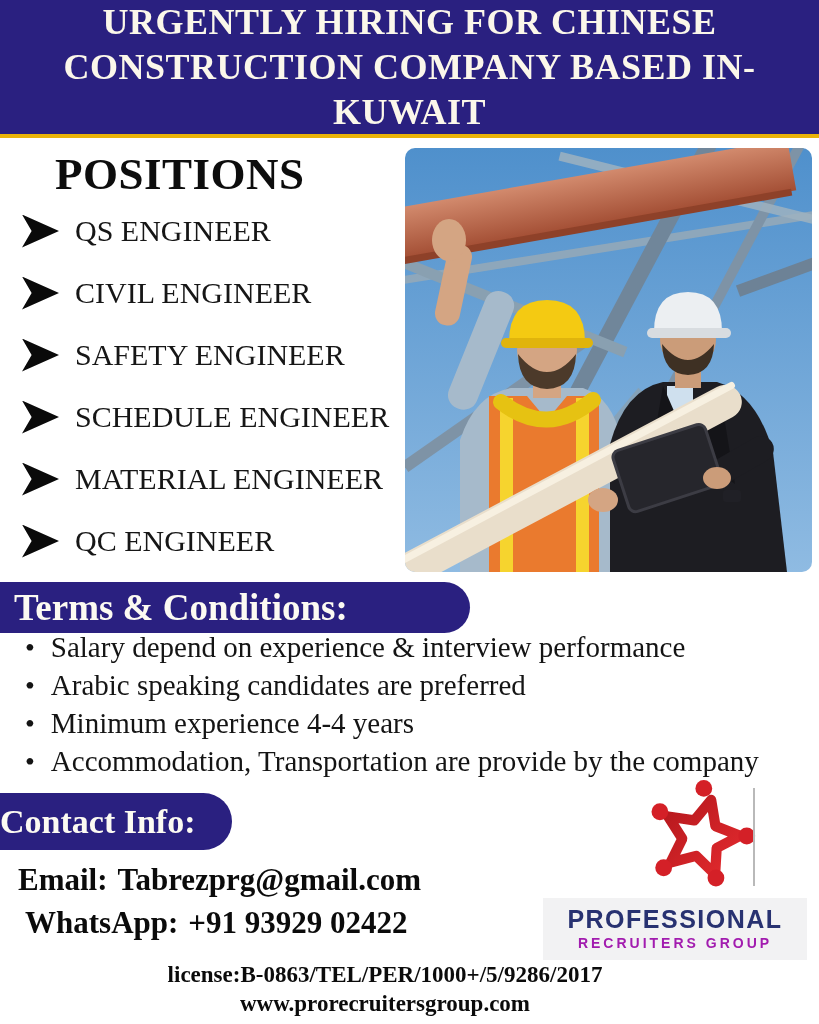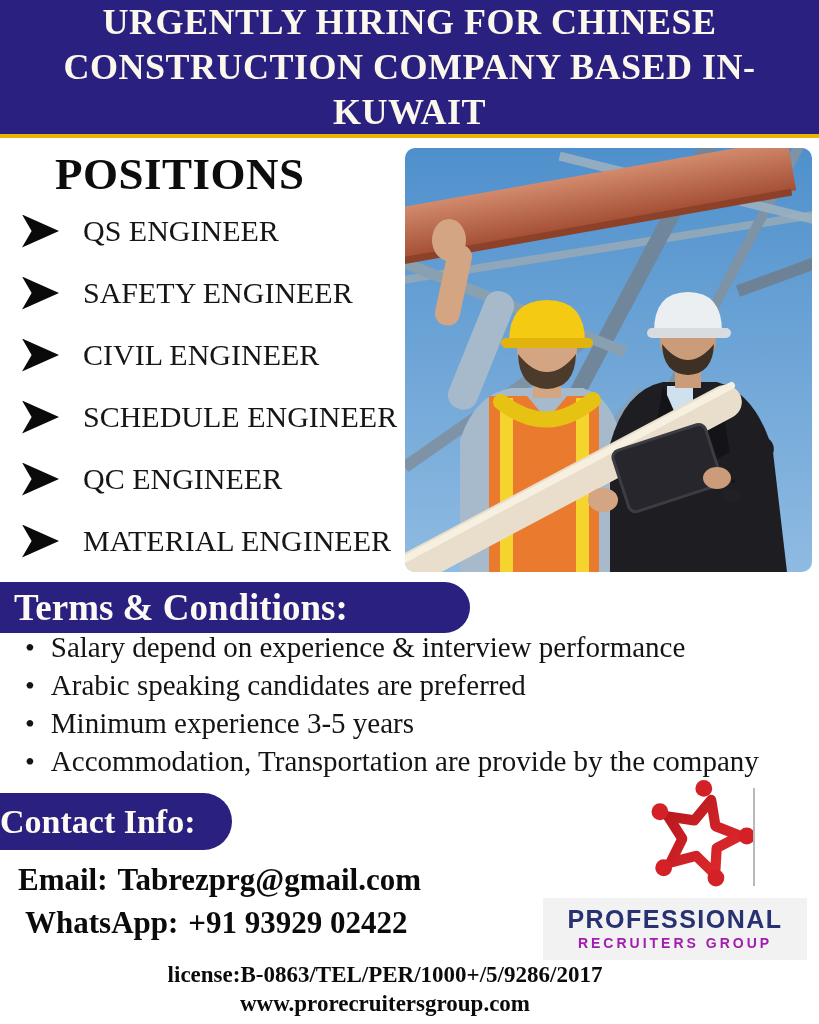--- a/index.html
+++ b/index.html
@@ -22,21 +22,21 @@
   
   .positions-heading{
     position:absolute;left:55px;top:148px;
     font-size:45px;font-weight:bold;color:#0d0d0d;letter-spacing:.5px;
   }
   .positions-list{
     position:absolute;left:22px;top:200px;width:380px;
     list-style:none;margin:0;padding:0;
   }
   .positions-list li{
-    display:flex;align-items:center;height:62px;gap:24px;
+    display:flex;align-items:center;height:62px;gap:16px;
   }
   .arrow-bullet{
     width:37px;height:33px;background:#0a0a0a;flex:0 0 auto;
     clip-path:polygon(0 0,100% 50%,0 100%,26% 50%);
   }
   .position-label{font-size:30px;color:#161616;white-space:nowrap;}
   
   .site-photo{
     position:absolute;left:405px;top:148px;width:407px;height:424px;
     border-radius:10px;overflow:hidden;display:block;
@@ -89,37 +89,37 @@
   </div>
 
   <div class="positions-heading">POSITIONS</div>
   <ul class="positions-list">
     <li>
       <span class="arrow-bullet"></span>
       <span class="position-label">QS ENGINEER</span>
     </li>
     <li>
       <span class="arrow-bullet"></span>
+      <span class="position-label">CIVIL ENGINEER</span>
+    </li>
+    <li>
+      <span class="arrow-bullet"></span>
       <span class="position-label">SAFETY ENGINEER</span>
     </li>
     <li>
       <span class="arrow-bullet"></span>
-      <span class="position-label">CIVIL ENGINEER</span>
-    </li>
-    <li>
-      <span class="arrow-bullet"></span>
       <span class="position-label">SCHEDULE ENGINEER</span>
     </li>
     <li>
       <span class="arrow-bullet"></span>
+      <span class="position-label">MATERIAL ENGINEER</span>
+    </li>
+    <li>
+      <span class="arrow-bullet"></span>
       <span class="position-label">QC ENGINEER</span>
-    </li>
-    <li>
-      <span class="arrow-bullet"></span>
-      <span class="position-label">MATERIAL ENGINEER</span>
     </li>
   </ul>
 
   <svg class="site-photo" viewBox="0 0 407 424" preserveAspectRatio="none" role="img">
     <defs>
       <linearGradient id="sky" x1="0" y1="0" x2="0" y2="1">
         <stop offset="0" stop-color="#4f90cc"></stop>
           <stop offset="1" stop-color="#8fbbe2"></stop>
       </linearGradient>
       <linearGradient id="salmon" x1="0" y1="0" x2="0" y2="1">
@@ -190,21 +190,21 @@
     <li>
       <span class="dot">•</span>
       <span class="term-label">Salary depend on experience &amp; interview performance</span>
     </li>
     <li>
       <span class="dot">•</span>
       <span class="term-label">Arabic speaking candidates are preferred</span>
     </li>
     <li>
       <span class="dot">•</span>
-      <span class="term-label">Minimum experience 3-5 years</span>
+      <span class="term-label">Minimum experience 4-4 years</span>
     </li>
     <li>
       <span class="dot">•</span>
       <span class="term-label">Accommodation, Transportation are provide by the company</span>
     </li>
   </ul>
 
   <div class="pill contact-pill">
     <span>Contact Info:</span>
   </div>

